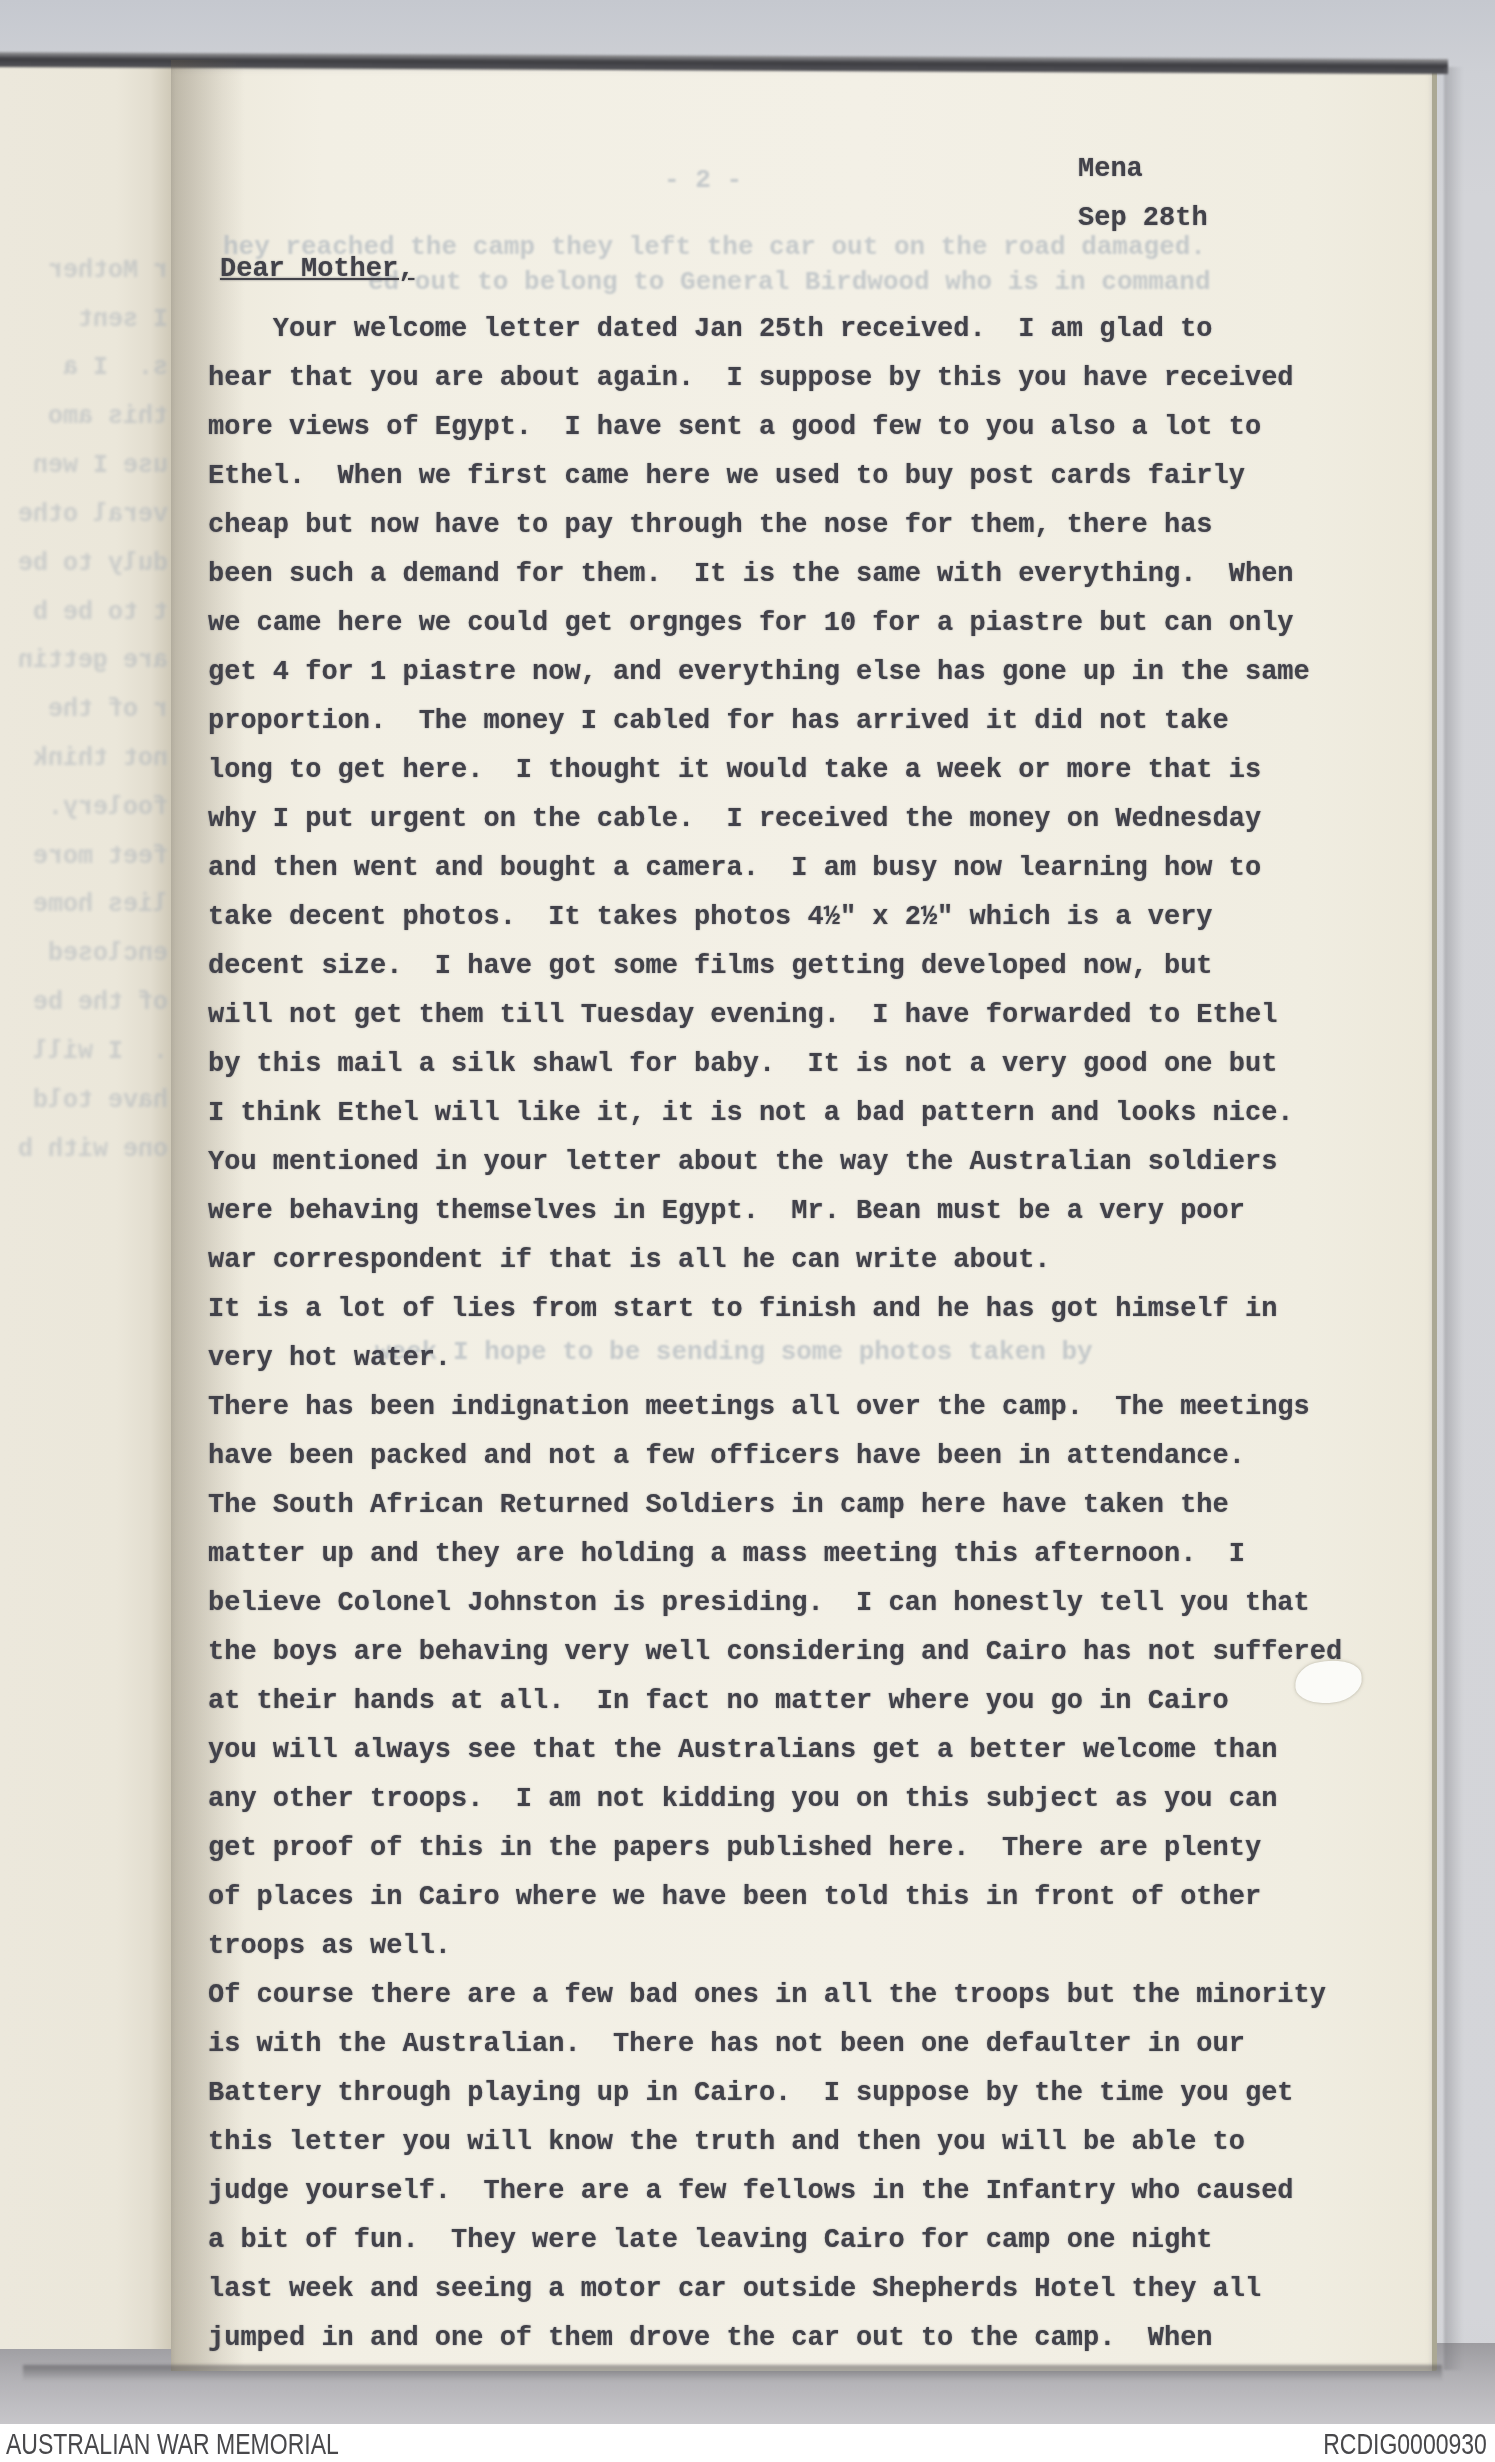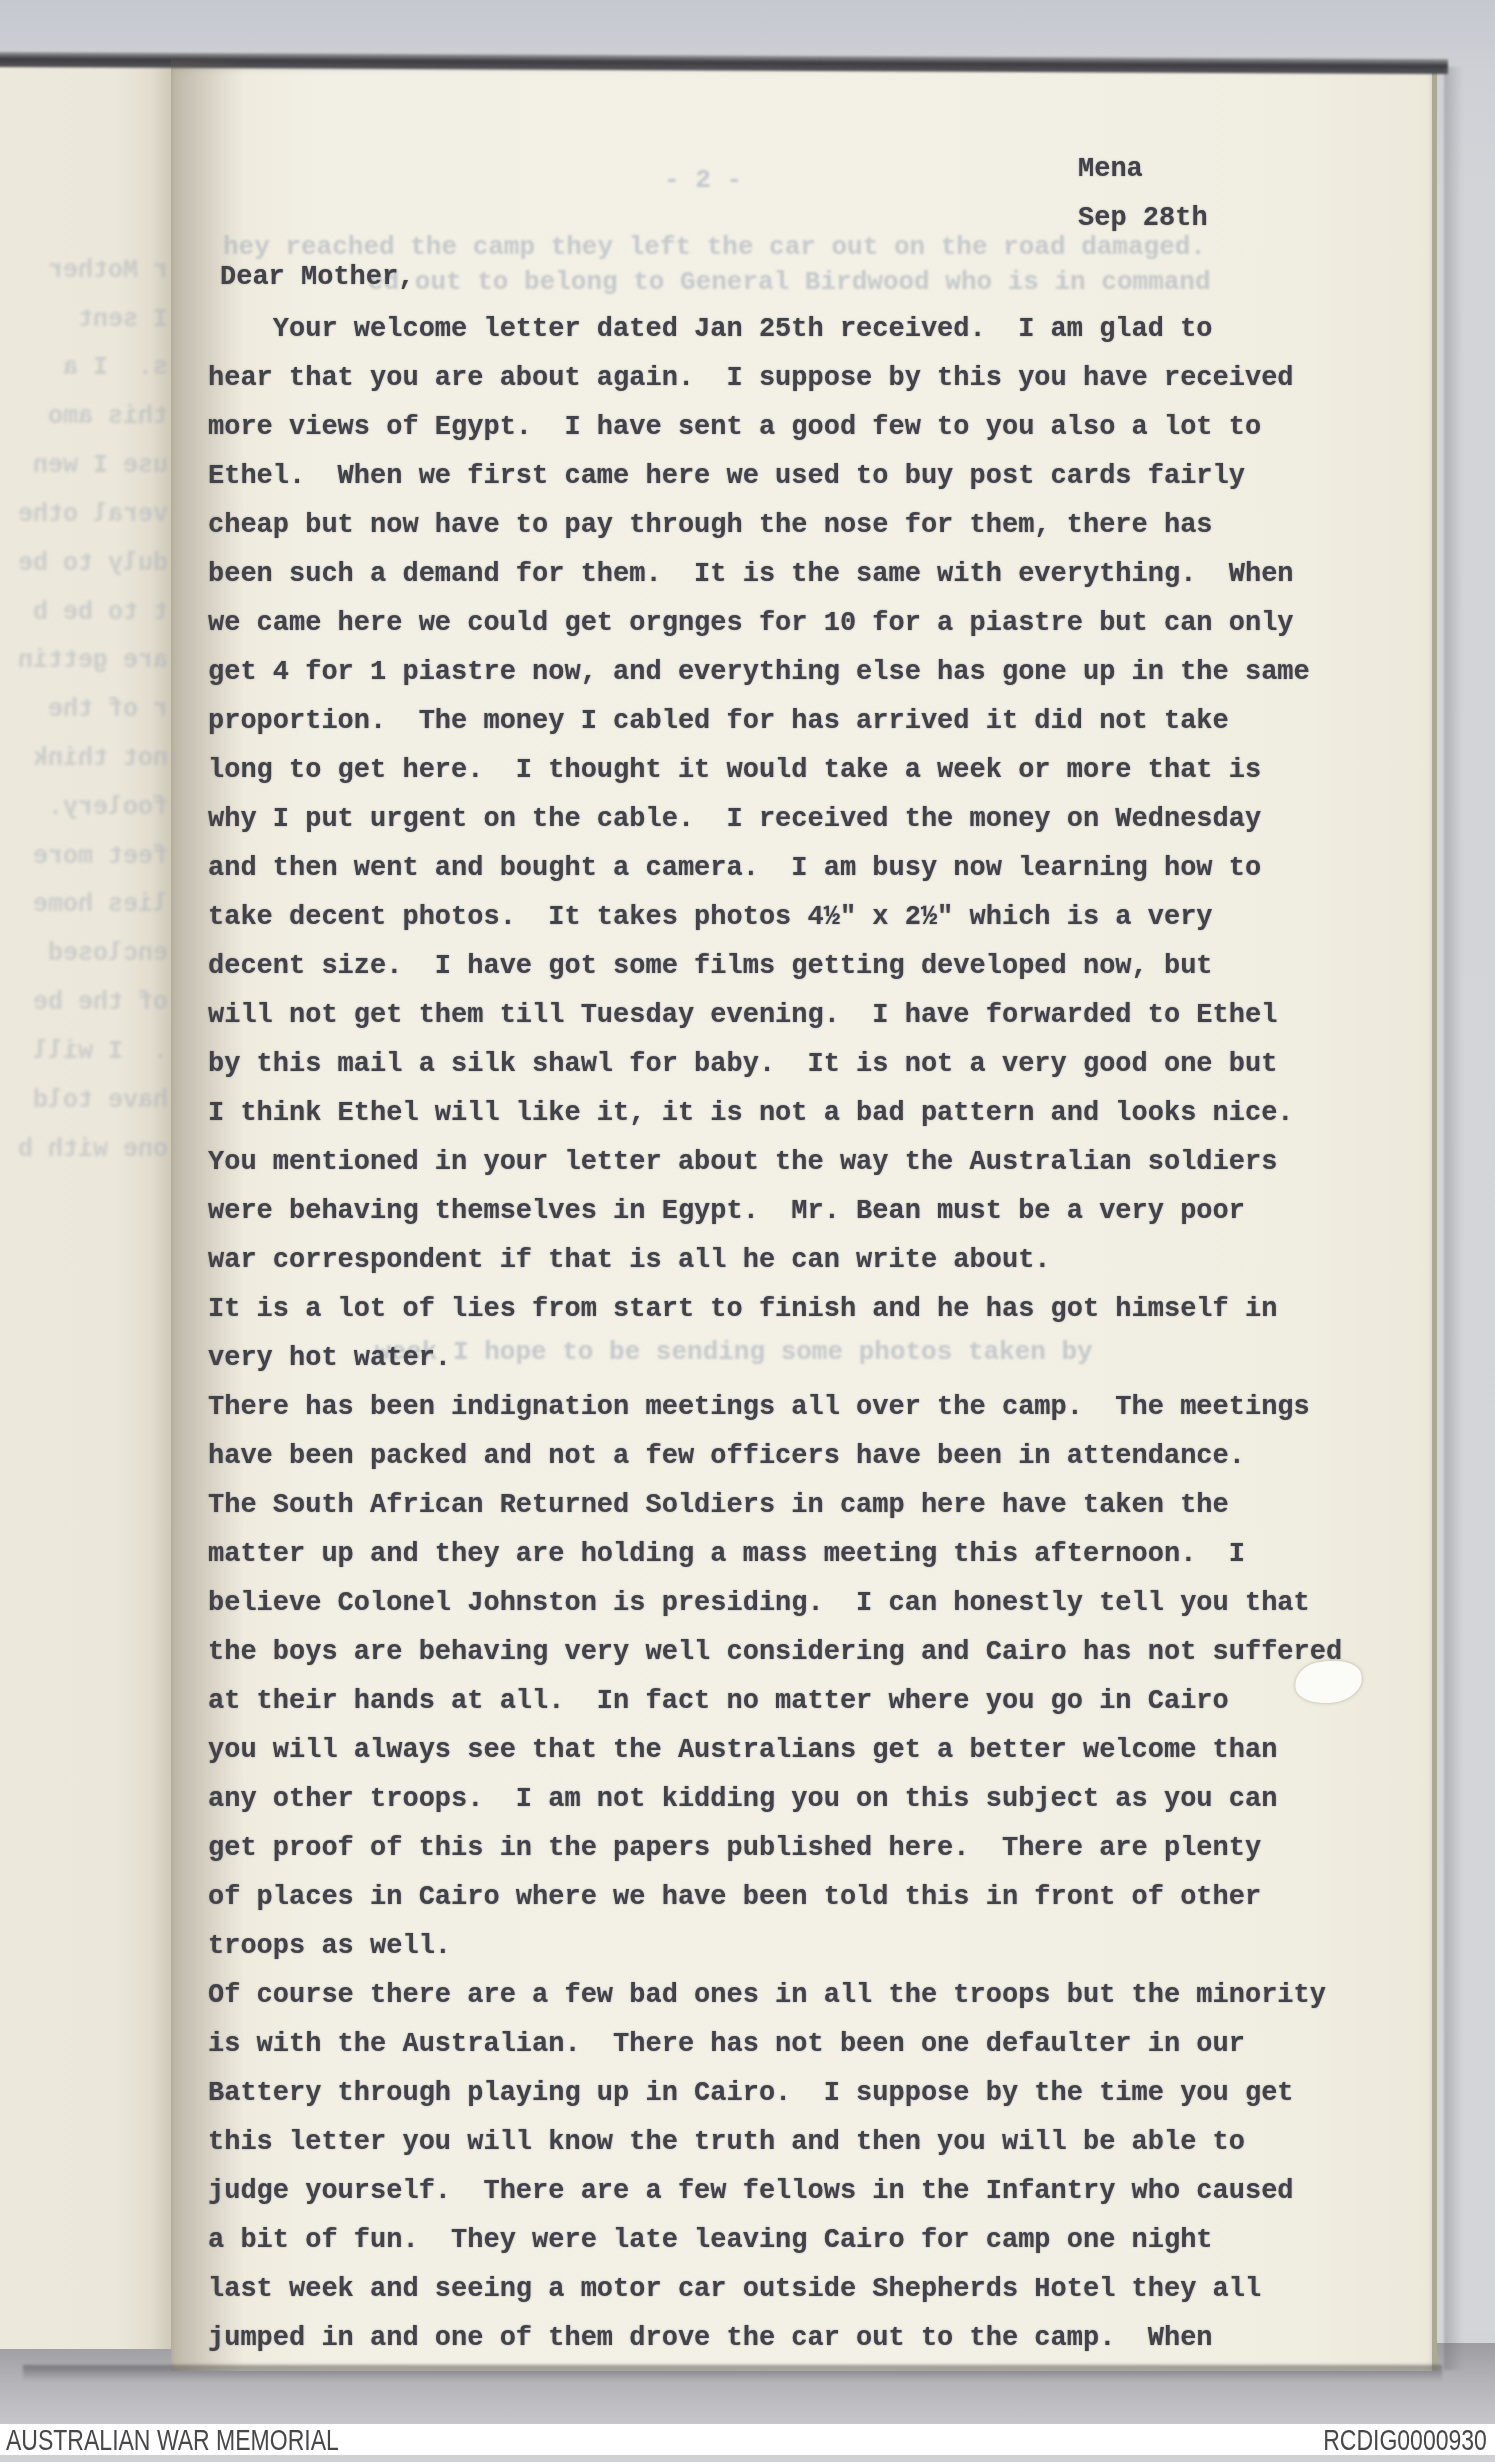--- a/index.html
+++ b/index.html
@@ -29,30 +29,30 @@
     background:linear-gradient(to right,rgba(104,94,78,.32),rgba(104,94,78,0));}
   .correction-blob{position:absolute;left:1295px;top:1661px;width:67px;height:42px;
     background:#fbfbf8;border-radius:46% 58% 52% 60%/60% 46% 58% 50%;
     transform:rotate(-7deg);box-shadow:0 0 3.4px rgba(120,115,95,.5);}
   
   .typed{font-family:"Liberation Mono",monospace;font-weight:700;font-size:27px;
     color:#42424a;white-space:pre;text-shadow:0 0 1.7px rgba(62,62,72,.55);}
   #text-layer{position:absolute;left:0;top:0;width:1496px;height:2462px;filter:blur(0.2px);}
   #dateline{position:absolute;left:1078px;top:145px;}
   #dateline div{line-height:49px;}
-  #salutation{position:absolute;left:220px;top:253px;line-height:49px;}
+  #salutation{position:absolute;left:220px;top:245px;line-height:49px;text-decoration:underline;}
   #body-lines{position:absolute;left:208px;top:305px;}
   #body-lines div{height:49px;line-height:49px;}
   .ghost{position:absolute;font-family:"Liberation Mono",monospace;font-weight:700;
     font-size:26px;color:#a9b2bb;opacity:.62;white-space:pre;filter:blur(1.2px);line-height:34px;}
   .mirror-frag{position:absolute;left:2.3px;width:166px;font-family:"Liberation Mono",monospace;
     font-weight:700;font-size:25px;color:#a7afb8;opacity:.48;white-space:pre;
     filter:blur(1.4px);transform:scaleX(-1);line-height:31px;}
   
-  #footer{position:absolute;left:0;top:2424px;width:1496px;height:31px;background:#ffffff;
+  #footer{position:absolute;left:0;top:2424px;width:1496px;height:39px;background:#ffffff;
     display:flex;justify-content:space-between;align-items:center;
     padding:0 9px 0 5.7px;box-sizing:border-box;}
   .footer-text{font-family:"Liberation Sans",sans-serif;font-size:29.5px;font-weight:400;
     color:#48484b;white-space:nowrap;}
   #footer-left{transform:scaleX(.78);transform-origin:left center;}
   #footer-right{transform:scaleX(.78);transform-origin:right center;}
 </style>
 </head>
 <body>
 

